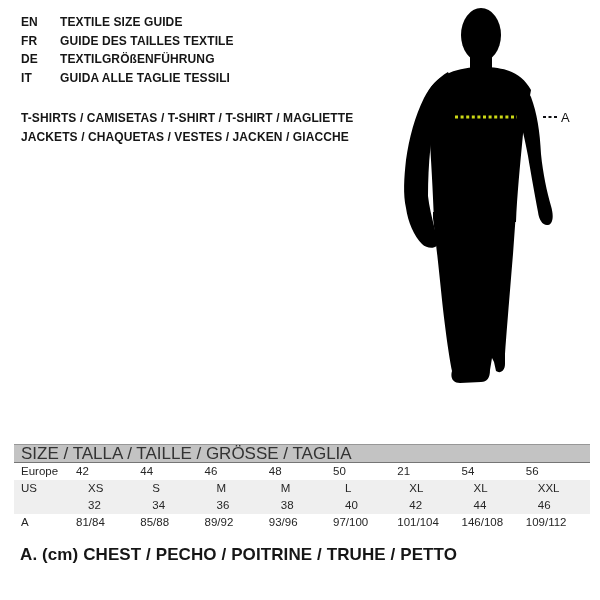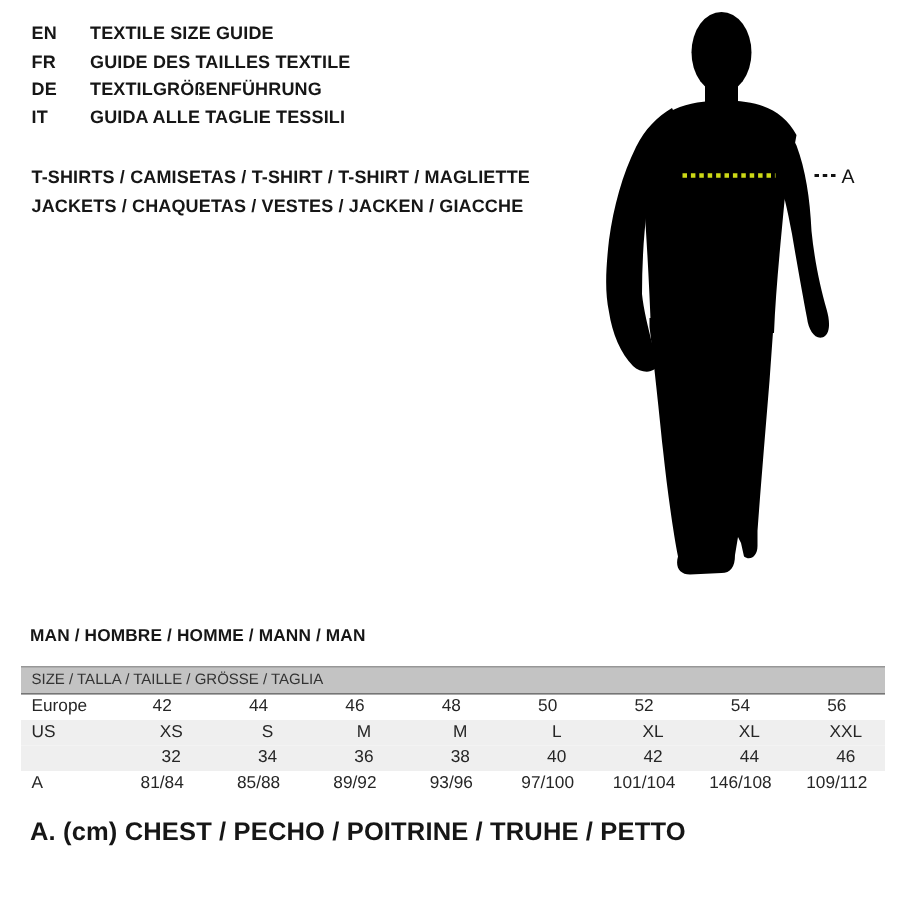--- a/index.html
+++ b/index.html
@@ -23,29 +23,29 @@
   .figure-svg { position:absolute; left:400px; top:6px; }
 
   
   .section-title { position:absolute; left:20px; top:418px; font-weight:bold; font-size:11.5px; letter-spacing:0.1px; }
 
   
   .size-table { position:absolute; left:14px; top:444px; width:576px; }
   .table-header {
     box-sizing:border-box; height:19px; line-height:17px;
     background:#c3c3c3; border-top:1px solid #979797; border-bottom:1px solid #757575;
-    font-size:10px; color:#333; padding-left:7px;
+    font-size:17px; color:#333; padding-left:7px;
   }
   .t-row {
     display:grid; grid-template-columns:62px repeat(8, 1fr);
     height:17px; line-height:17px; font-size:11.5px; color:#262626;
   }
   .t-row.shaded { background:#efefef;gap:12px; }
   .t-label { text-align:left; padding-left:7px; }
-  .t-cell { text-align:center; }
+  .t-cell { }
 
   
   .footnote { position:absolute; left:20px; top:545px; font-weight:bold; font-size:17px; letter-spacing:0.1px; }
 </style>
 </head>
 <body>
 
 <div class="canvas">
 
   <div class="lang-block">
@@ -79,33 +79,32 @@
       <path d="M28,86 C38,68 58,61 82,61 C108,61 122,68 131,84 L123,128 C120,160 117,190 116,216 L34,216 C33,186 31,152 29,122 Z"></path>
       <path d="M48,66 C38,72 30,80 24,92 C15,110 9,132 6,154 C4,172 3,188 6,202 C8,216 14,230 22,238 C28,244 40,243 38,234 L35,224 C32,212 29,200 28,190 C28,158 31,126 37,104 C41,90 45,78 51,72 Z"></path>
       <path d="M100,66 C114,70 126,79 131,91 C137,107 140,126 141,148 C143,168 147,186 151,200 C154,210 153,218 148,219 C143,220 139,214 138,206 C135,190 131,168 128,150 C125,134 122,120 118,110 C115,100 109,86 99,80 Z"></path>
       <path d="M33,206 L116,206 L113,248 C110,285 107,320 105,348 L105,358 C105,365 100,368 96,365 L94,356 L92,352 L90,364 C90,372 87,376 81,376 L60,377 C53,377 50,372 52,365 C49,350 45,322 42,294 C39,264 35,228 33,212 Z"></path>
     </g>
     <line x1="55" y1="111" x2="117" y2="111" stroke-width="3" stroke-dasharray="3 2.6" stroke="#cdd916"></line>
     <line x1="143" y1="111" x2="157" y2="111" stroke-width="2" stroke-dasharray="3 2.5" stroke="#111111"></line>
     <text x="161" y="116" font-size="13" fill="#111111" font-family="Liberation Sans, sans-serif">A</text>
   </svg>
 
-  <div class="section-title">MAN / HOMBRE / HOMME / MANN / MAN</div>
 
   <div class="size-table">
     <div class="table-header">SIZE / TALLA / TAILLE / GRÖSSE / TAGLIA</div>
     <div class="table-body">
         <div class="t-row">
           <div class="t-label">Europe</div>
           <div class="t-cell">42</div>
           <div class="t-cell">44</div>
           <div class="t-cell">46</div>
           <div class="t-cell">48</div>
           <div class="t-cell">50</div>
-          <div class="t-cell">52</div>
+          <div class="t-cell">21</div>
           <div class="t-cell">54</div>
           <div class="t-cell">56</div>
         </div>
         <div class="t-row shaded">
           <div class="t-label">US</div>
           <div class="t-cell">XS</div>
           <div class="t-cell">S</div>
           <div class="t-cell">M</div>
           <div class="t-cell">M</div>
           <div class="t-cell">L</div>

